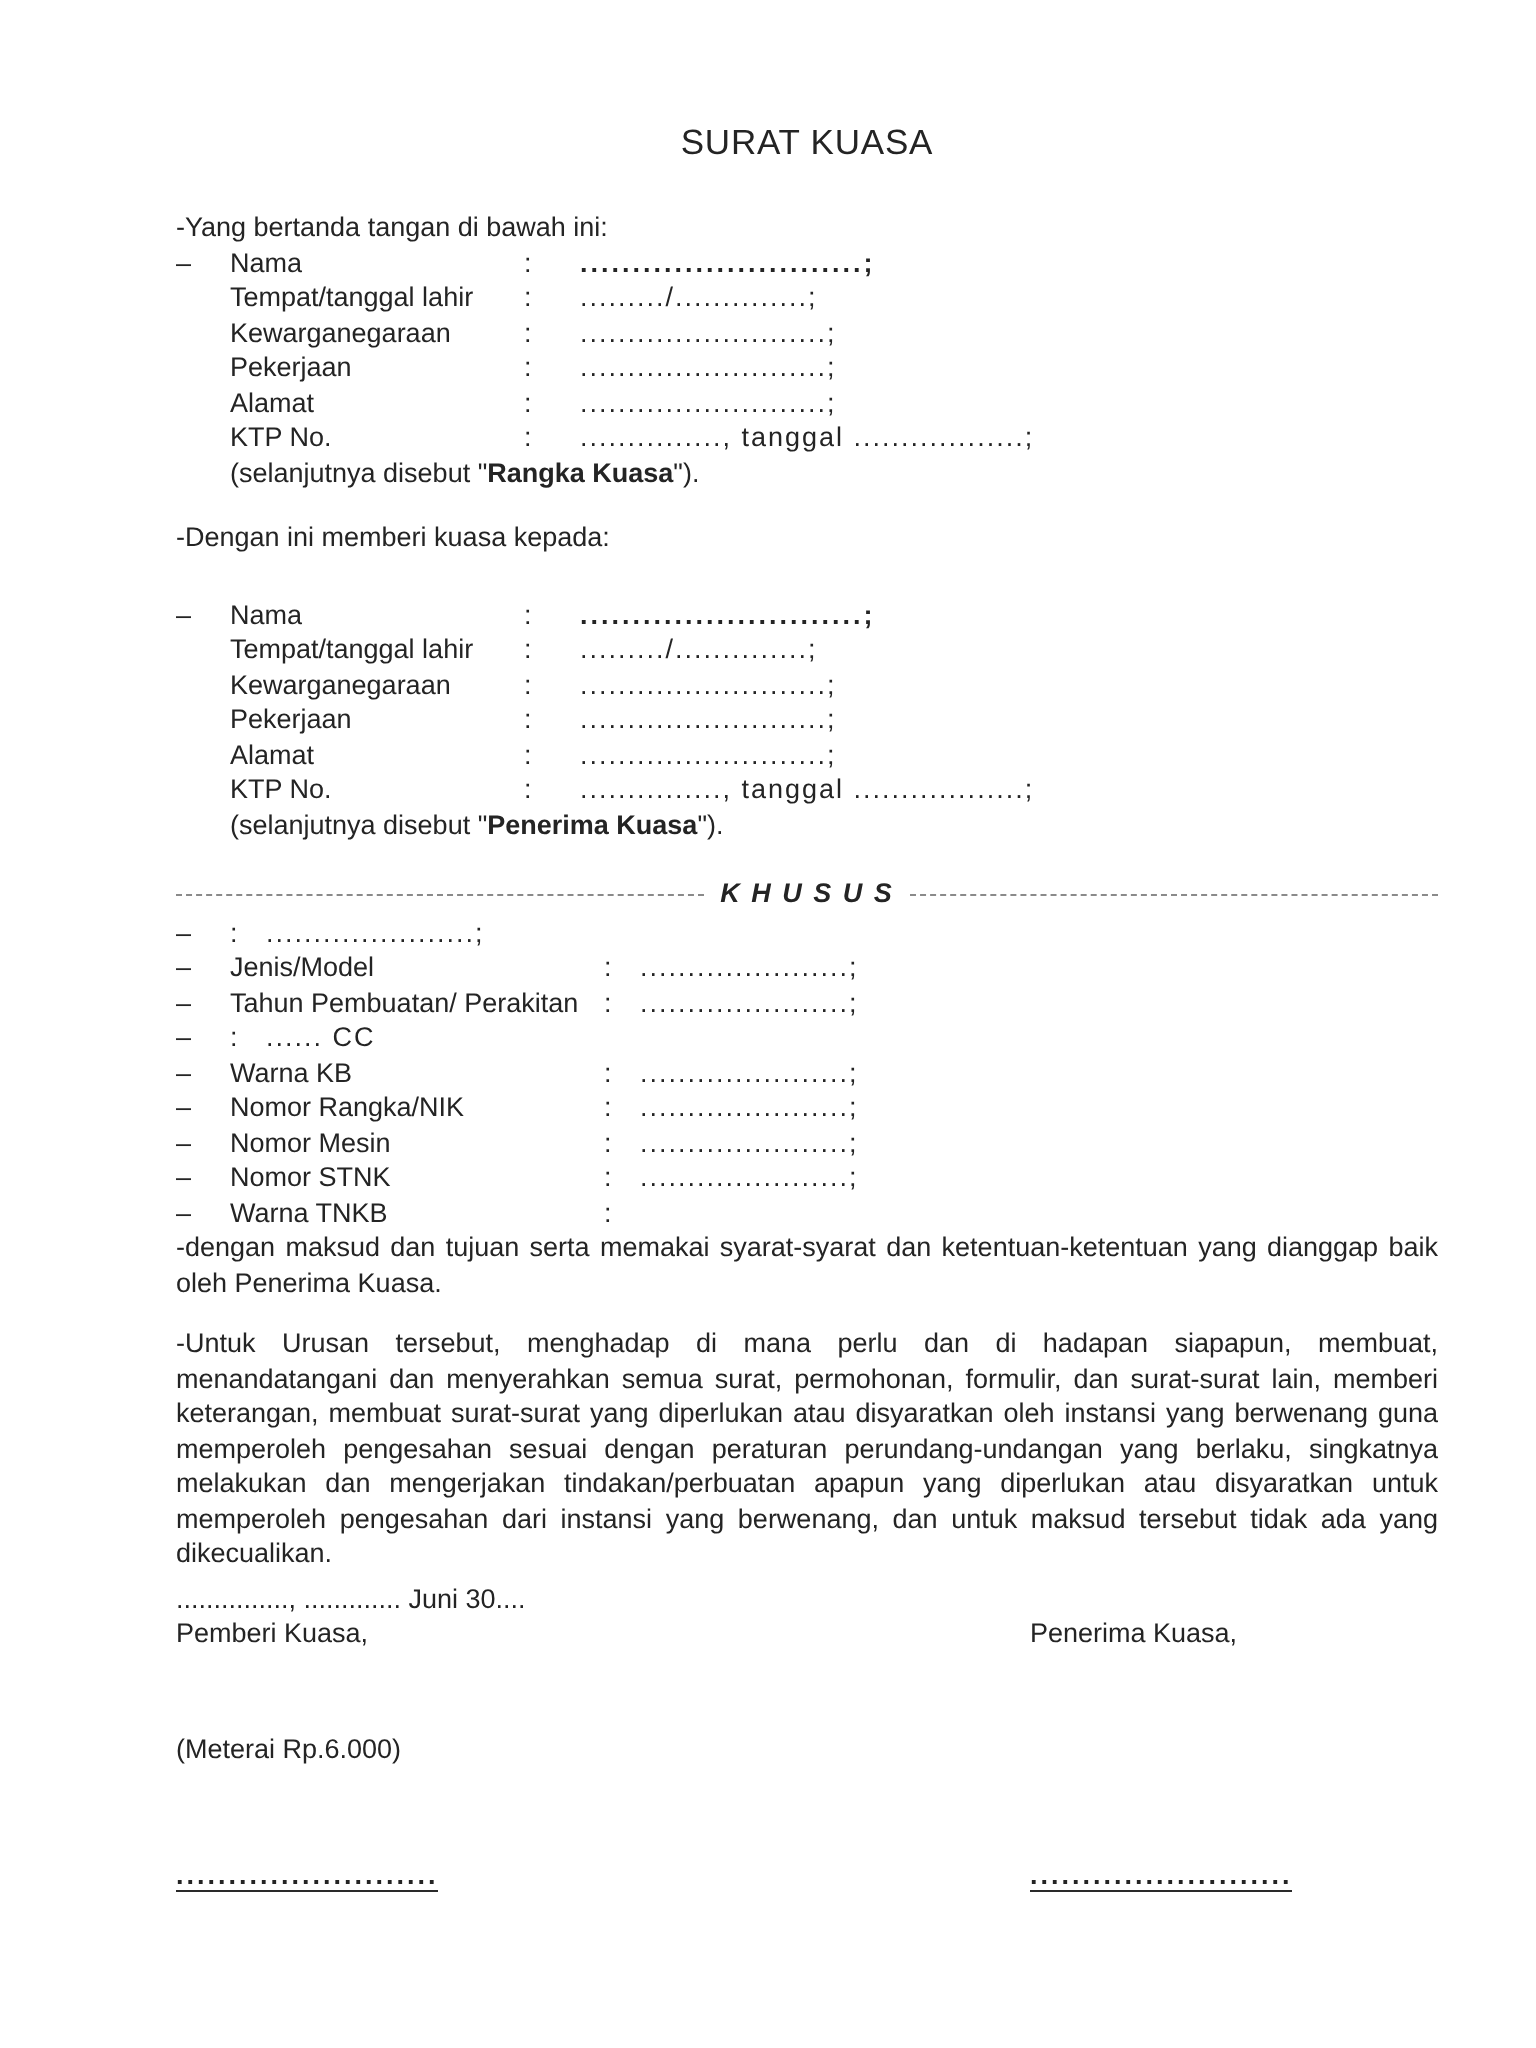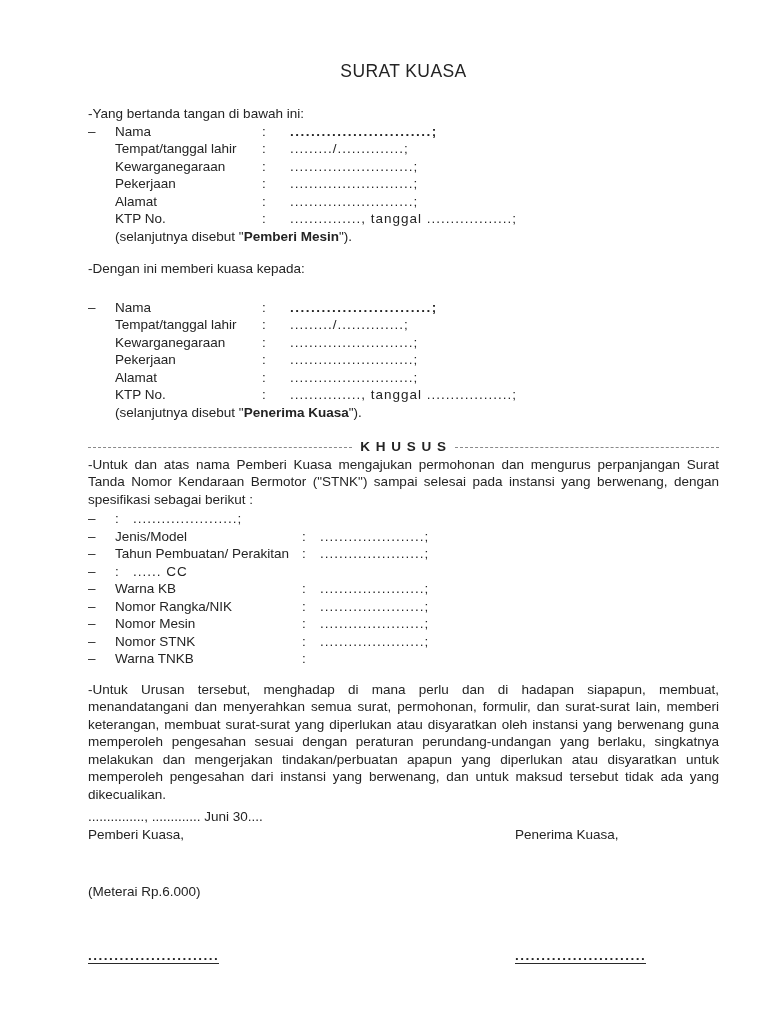--- a/index.html
+++ b/index.html
@@ -46,20 +46,21 @@
     flex: 1 1 auto;
     border-top: 1px dashed #8a8a8a;
     height: 0;
     transform: translateY(1px);
   }
   .khusus-label {
     font-weight: bold;
     padding: 0 8px;
     letter-spacing: 1px;
     white-space: nowrap;
+    font-style: italic;
   }
   .para { text-align: justify; margin: 0; }
   .para-umum { margin-top: 13px; }
   .vehicle-list { margin-top: 2px; }
   .signoff { margin-top: 5px; }
   .sign-cols {
     display: grid;
     grid-template-columns: 396px auto;
     justify-content: start;
     gap: 31px;
@@ -114,21 +115,21 @@
       <span class="fc">:</span>
       <span class="fv">..........................;</span>
     </div>
     <div class="frow">
       <span class="fb"></span>
       <span class="fl">KTP No.</span>
       <span class="fc">:</span>
       <span class="fv">..............., tanggal ..................;</span>
     </div>
     <div class="closing-line">
-      <span>(selanjutnya disebut "</span><b>Pemberi Mesin</b><span>").</span>
+      <span>(selanjutnya disebut "</span><b>Rangka Kuasa</b><span>").</span>
     </div>
   </div>
 
   <p class="intro gap-s1-s2">-Dengan ini memberi kuasa kepada:</p>
 
   <div class="gap-intro-list">
     <div class="frow">
       <span class="fb">–</span>
       <span class="fl">Nama</span>
       <span class="fc">:</span>
@@ -168,21 +169,20 @@
       <span>(selanjutnya disebut "</span><b>Penerima Kuasa</b><span>").</span>
     </div>
   </div>
 
   <div class="khusus-row">
     <span class="dash-line"></span>
     <span class="khusus-label">K H U S U S</span>
     <span class="dash-line"></span>
   </div>
 
-  <p class="para">-Untuk dan atas nama Pemberi Kuasa mengajukan permohonan dan mengurus perpanjangan Surat Tanda Nomor Kendaraan Bermotor ("STNK") sampai selesai pada instansi yang berwenang, dengan spesifikasi sebagai berikut :</p>
 
   <div class="vehicle-list">
     <div class="frow vrow">
       <span class="fb">–</span>
       <span class="fc">:</span>
       <span class="fv">......................;</span>
     </div>
     <div class="frow vrow">
       <span class="fb">–</span>
       <span class="fl">Jenis/Model</span>
@@ -225,20 +225,21 @@
       <span class="fv">......................;</span>
     </div>
     <div class="frow vrow">
       <span class="fb">–</span>
       <span class="fl">Warna TNKB</span>
       <span class="fc">:</span>
       <span class="fv"></span>
     </div>
   </div>
 
+  <p class="para">-dengan maksud dan tujuan serta memakai syarat-syarat dan ketentuan-ketentuan yang dianggap baik oleh Penerima Kuasa.</p>
 
   <p class="para para-umum">-Untuk Urusan tersebut, menghadap di mana perlu dan di hadapan siapapun, membuat, menandatangani dan menyerahkan semua surat, permohonan, formulir, dan surat-surat lain, memberi keterangan, membuat surat-surat yang diperlukan atau disyaratkan oleh instansi yang berwenang guna memperoleh pengesahan sesuai dengan peraturan perundang-undangan yang berlaku, singkatnya melakukan dan mengerjakan tindakan/perbuatan apapun yang diperlukan atau disyaratkan untuk memperoleh pengesahan dari instansi yang berwenang, dan untuk maksud tersebut tidak ada yang dikecualikan.</p>
 
   <div class="signoff">
     <div>..............., ............. Juni 30....</div>
     <div class="sign-cols">
       <span>Pemberi Kuasa,</span>
       <span>Penerima Kuasa,</span>
     </div>
     <div class="meterai">(Meterai Rp.6.000)</div>

